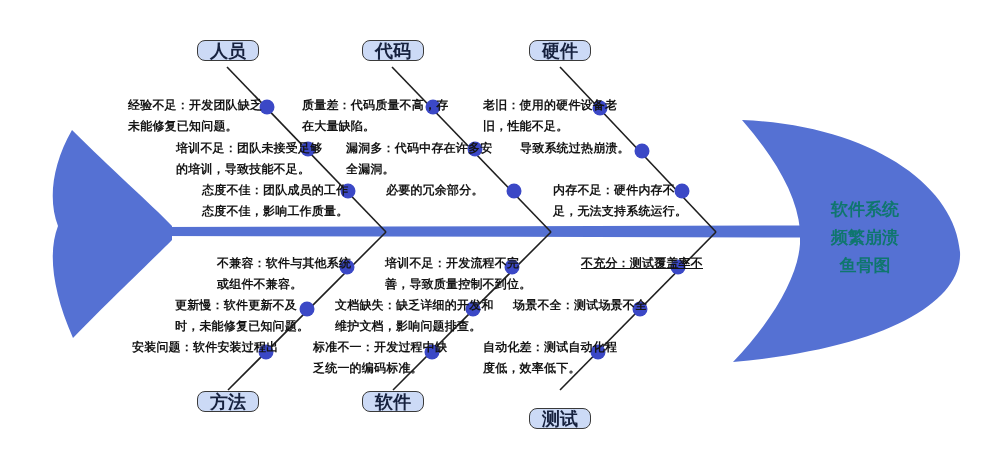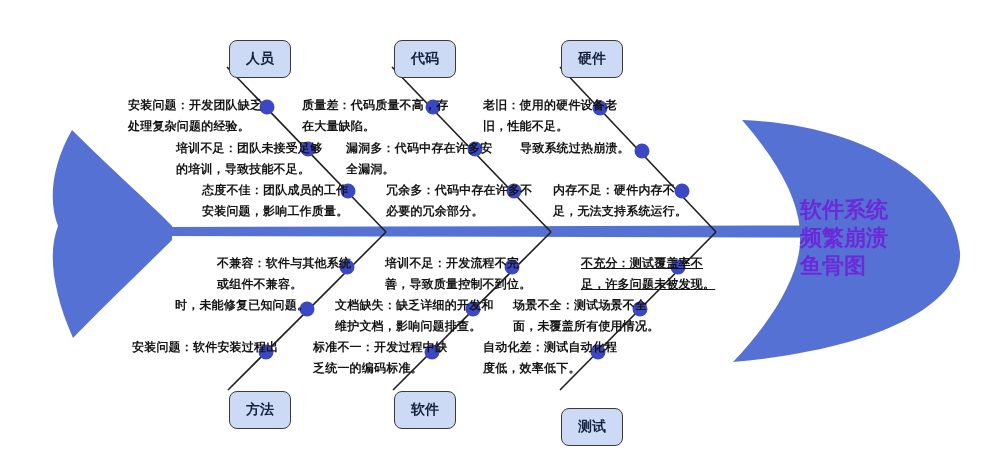--- a/index.html
+++ b/index.html
@@ -2,33 +2,33 @@
 <html><head>
 <meta charset="utf-8">
 <style>
   html,body{margin:0;padding:0;background:#fff;}
   #canvas{
     position:relative;width:1000px;height:473px;background:#ffffff;overflow:hidden;
     font-family:"Liberation Sans",sans-serif;
   }
   #bones{position:absolute;left:0;top:0;}
   .cat-box{
-    position:absolute;width:62px;height:38px;
+    position:absolute;width:62px;height:21px;
     background:#ccdaf6;border:1.6px solid #3a3a3a;border-radius:8px;
     display:flex;align-items:center;justify-content:center;
-    font-size:14px;font-weight:700;color:#16213e;box-sizing:border-box;margin-left:32px;
+    font-size:18px;font-weight:700;color:#16213e;box-sizing:border-box;
   }
   .cause{
     position:absolute;font-size:12px;font-weight:700;color:#141414;
     line-height:21px;letter-spacing:0.2px;
   }
   .cause div{white-space:nowrap;}
   .head-title{
     position:absolute;left:800px;top:196px;width:130px;
-    text-align:left;color:#6d28d9;font-size:22px;font-weight:700;line-height:28px;
+    text-align:center;color:#0f766e;font-size:17px;font-weight:700;line-height:28px;
   }
   .head-title div{white-space:nowrap;}
 </style>
 </head>
 <body>
 
 <div id="canvas">
 
   <svg id="bones" width="1000" height="473" viewBox="0 0 1000 473">
     <path d="M72,130 C52,165 48,200 58,226 C48,252 52,290 73,338 C110,300 150,262 172,240 L172,226 C150,203 110,168 72,130 Z" fill="#5571d3"></path>
@@ -67,62 +67,62 @@
   </svg>
 
   <div class="cat-box" style="left:197px;top:40px;">人员</div>
   <div class="cat-box" style="left:362px;top:40px;">代码</div>
   <div class="cat-box" style="left:529px;top:40px;">硬件</div>
   <div class="cat-box" style="left:197px;top:391px;">方法</div>
   <div class="cat-box" style="left:362px;top:391px;">软件</div>
   <div class="cat-box" style="left:529px;top:408px;">测试</div>
 
   <div class="cause" style="left:128px;top:95px;">
-    <div>安装问题：开发团队缺乏</div>
-    <div>处理复杂问题的经验。</div>
+    <div>经验不足：开发团队缺乏</div>
+    <div>未能修复已知问题。</div>
   </div>
   <div class="cause" style="left:176px;top:138px;">
     <div>培训不足：团队未接受足够</div>
     <div>的培训，导致技能不足。</div>
   </div>
   <div class="cause" style="left:202px;top:180px;">
     <div>态度不佳：团队成员的工作</div>
-    <div>安装问题，影响工作质量。</div>
+    <div>态度不佳，影响工作质量。</div>
   </div>
 
   <div class="cause" style="left:302px;top:95px;">
     <div>质量差：代码质量不高，存</div>
     <div>在大量缺陷。</div>
   </div>
   <div class="cause" style="left:346px;top:138px;">
     <div>漏洞多：代码中存在许多安</div>
     <div>全漏洞。</div>
   </div>
   <div class="cause" style="left:386px;top:180px;">
-    <div>冗余多：代码中存在许多不</div>
     <div>必要的冗余部分。</div>
   </div>
 
   <div class="cause" style="left:483px;top:95px;">
     <div>老旧：使用的硬件设备老</div>
     <div>旧，性能不足。</div>
   </div>
   <div class="cause" style="left:520px;top:138px;">
     <div>导致系统过热崩溃。</div>
   </div>
   <div class="cause" style="left:553px;top:180px;">
     <div>内存不足：硬件内存不</div>
     <div>足，无法支持系统运行。</div>
   </div>
 
   <div class="cause" style="left:217px;top:253px;">
     <div>不兼容：软件与其他系统</div>
     <div>或组件不兼容。</div>
   </div>
   <div class="cause" style="left:175px;top:295px;">
+    <div>更新慢：软件更新不及</div>
     <div>时，未能修复已知问题。</div>
   </div>
   <div class="cause" style="left:132px;top:337px;">
     <div>安装问题：软件安装过程出</div>
   </div>
 
   <div class="cause" style="left:385px;top:253px;">
     <div>培训不足：开发流程不完</div>
     <div>善，导致质量控制不到位。</div>
   </div>
@@ -130,25 +130,23 @@
     <div>文档缺失：缺乏详细的开发和</div>
     <div>维护文档，影响问题排查。</div>
   </div>
   <div class="cause" style="left:313px;top:337px;">
     <div>标准不一：开发过程中缺</div>
     <div>乏统一的编码标准。</div>
   </div>
 
   <div class="cause" style="left:581px;top:253px;text-decoration:underline;">
     <div>不充分：测试覆盖率不</div>
-    <div>足，许多问题未被发现。</div>
   </div>
   <div class="cause" style="left:513px;top:295px;">
     <div>场景不全：测试场景不全</div>
-    <div>面，未覆盖所有使用情况。</div>
   </div>
   <div class="cause" style="left:483px;top:337px;">
     <div>自动化差：测试自动化程</div>
     <div>度低，效率低下。</div>
   </div>
 
   <div class="head-title">
     <div>软件系统</div>
     <div>频繁崩溃</div>
     <div>鱼骨图</div>

